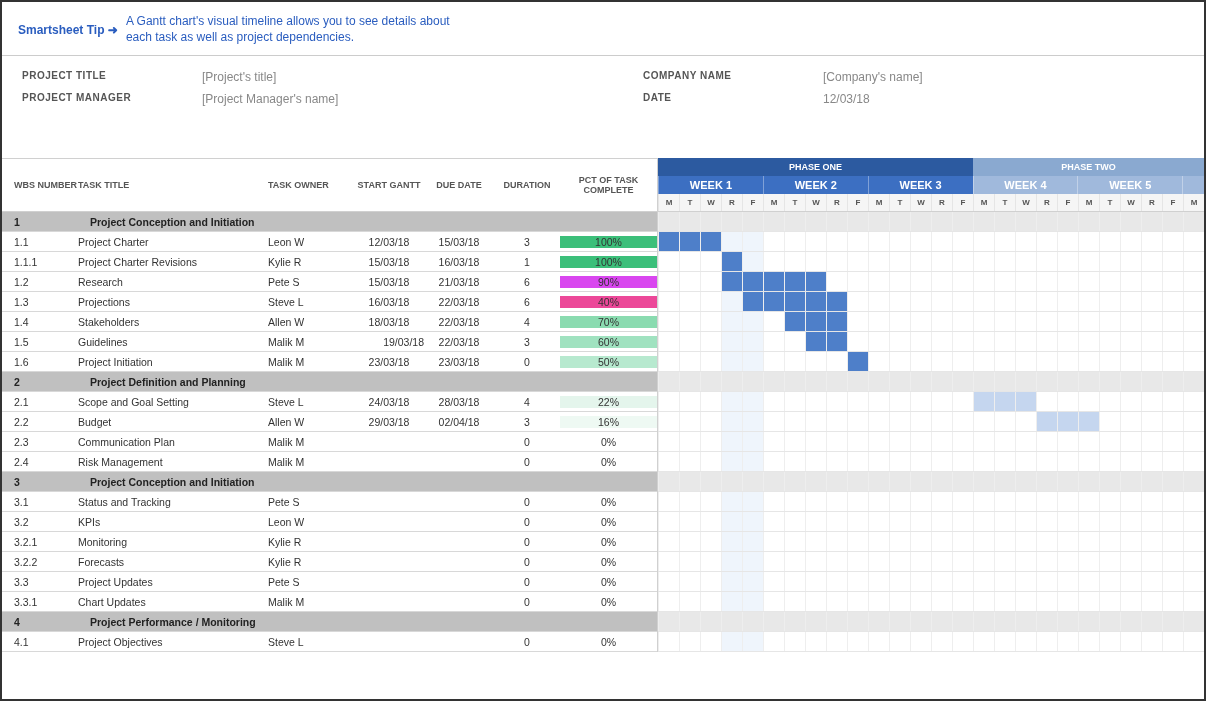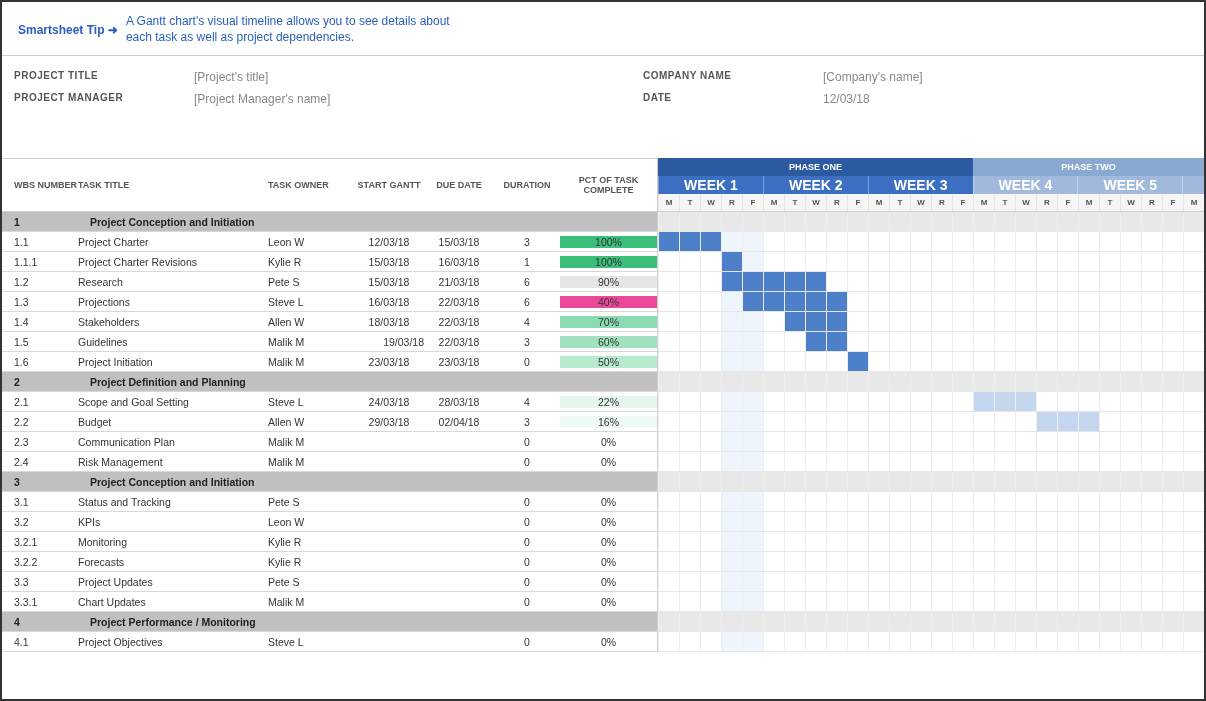--- a/index.html
+++ b/index.html
@@ -2,21 +2,21 @@
 <html><head>
 <meta charset="utf-8">
 <style>
 *{margin:0;padding:0;box-sizing:border-box}
 body{font-family:Arial,Helvetica,sans-serif;font-size:11px;color:#333;background:#fff;border:2px solid #333;width:1206px;height:701px;overflow:hidden}
 .header{display:flex;justify-content:space-between;align-items:flex-start;padding:12px 16px 10px;border-bottom:1px solid #ccc}
 .title{font-size:28px;font-weight:800;color:#0d3a8c;letter-spacing:1px}
 .tip{display:flex;align-items:center;gap:8px;max-width:440px}
 .tip-label{color:#2a5dbf;font-weight:700;font-size:12px;white-space:nowrap}
 .tip-text{color:#2a5dbf;font-size:12px;line-height:1.3}
-.meta{display:flex;padding:10px 12px 8px;gap:80px}
+.meta{display:flex;padding:10px 20px 8px;gap:80px}
 .meta-block{flex:1}
 .meta-row{display:flex;padding:4px 0}
 .meta-label{width:180px;font-weight:700;color:#555;font-size:10px;letter-spacing:.5px}
 .meta-value{color:#888;font-size:12px}
 .blank{height:40px}
 .tbl{display:flex;width:100%}
 .left{flex:0 0 655px;border-right:1px solid #d0d0d0}
 .right{flex:1;overflow:hidden}
 .thead-row{display:flex;align-items:center;font-size:9px;font-weight:700;color:#555;text-align:center}
 .left .thead-row{height:54px;border-top:1px solid #d0d0d0;border-bottom:1px solid #d0d0d0}
@@ -25,21 +25,21 @@
 .c-owner{width:86px;text-align:left}
 .c-start{width:70px}
 .c-due{width:70px}
 .c-dur{width:66px}
 .c-pct{width:97px}
 .phase-row{display:flex;height:18px}
 .phase{flex:1;display:flex;align-items:center;justify-content:center;font-size:9px;font-weight:700;color:#fff}
 .ph1{background:#2c5aa0}
 .ph2{background:#8aa9d0}
 .week-row{display:flex;height:18px}
-.week{flex:1;display:flex;align-items:center;justify-content:center;font-size:14px;font-weight:700;color:#fff;border-left:1px solid rgba(255,255,255,.35)}
+.week{flex:1;display:flex;align-items:center;justify-content:center;font-size:11px;font-weight:700;color:#fff;border-left:1px solid rgba(255,255,255,.35)}
 .w1{background:#3c6fc2}
 .w2{background:#a0b9dc}
 .day-row{display:flex;height:18px;border-bottom:1px solid #d0d0d0}
 .day{flex:1;display:flex;align-items:center;justify-content:center;font-size:8px;font-weight:700;color:#555;border-left:1px solid #e5e5e5;background:#f5f5f5}
 .trow{display:flex;align-items:center;height:20px;border-bottom:1px solid #d8d8d8;font-size:10.5px}
 .trow.section{background:#c0c0c0;font-weight:700;color:#222}
 .trow .c-wbs{padding-left:12px}
 .trow .c-title{padding-left:0}
 .trow.section .c-title{padding-left:12px}
 .pct-cell{display:flex;align-items:center;justify-content:center;height:100%;width:100%}
@@ -127,21 +127,21 @@
           </div>
         </div>
         <div class="trow">
           <div class="c-wbs">1.2</div>
           <div class="c-title">Research</div>
           <div class="c-owner">Pete S</div>
           <div class="c-start" style="text-align:center">15/03/18</div>
           <div class="c-due" style="text-align:center">21/03/18</div>
           <div class="c-dur" style="text-align:center">6</div>
           <div class="c-pct">
-            <div class="pct-cell" style="background:#e5e5e5">90%</div>
+            <div class="pct-cell" style="background:#d946ef">90%</div>
           </div>
         </div>
         <div class="trow">
           <div class="c-wbs">1.3</div>
           <div class="c-title">Projections</div>
           <div class="c-owner">Steve L</div>
           <div class="c-start" style="text-align:center">16/03/18</div>
           <div class="c-due" style="text-align:center">22/03/18</div>
           <div class="c-dur" style="text-align:center">6</div>
           <div class="c-pct">

